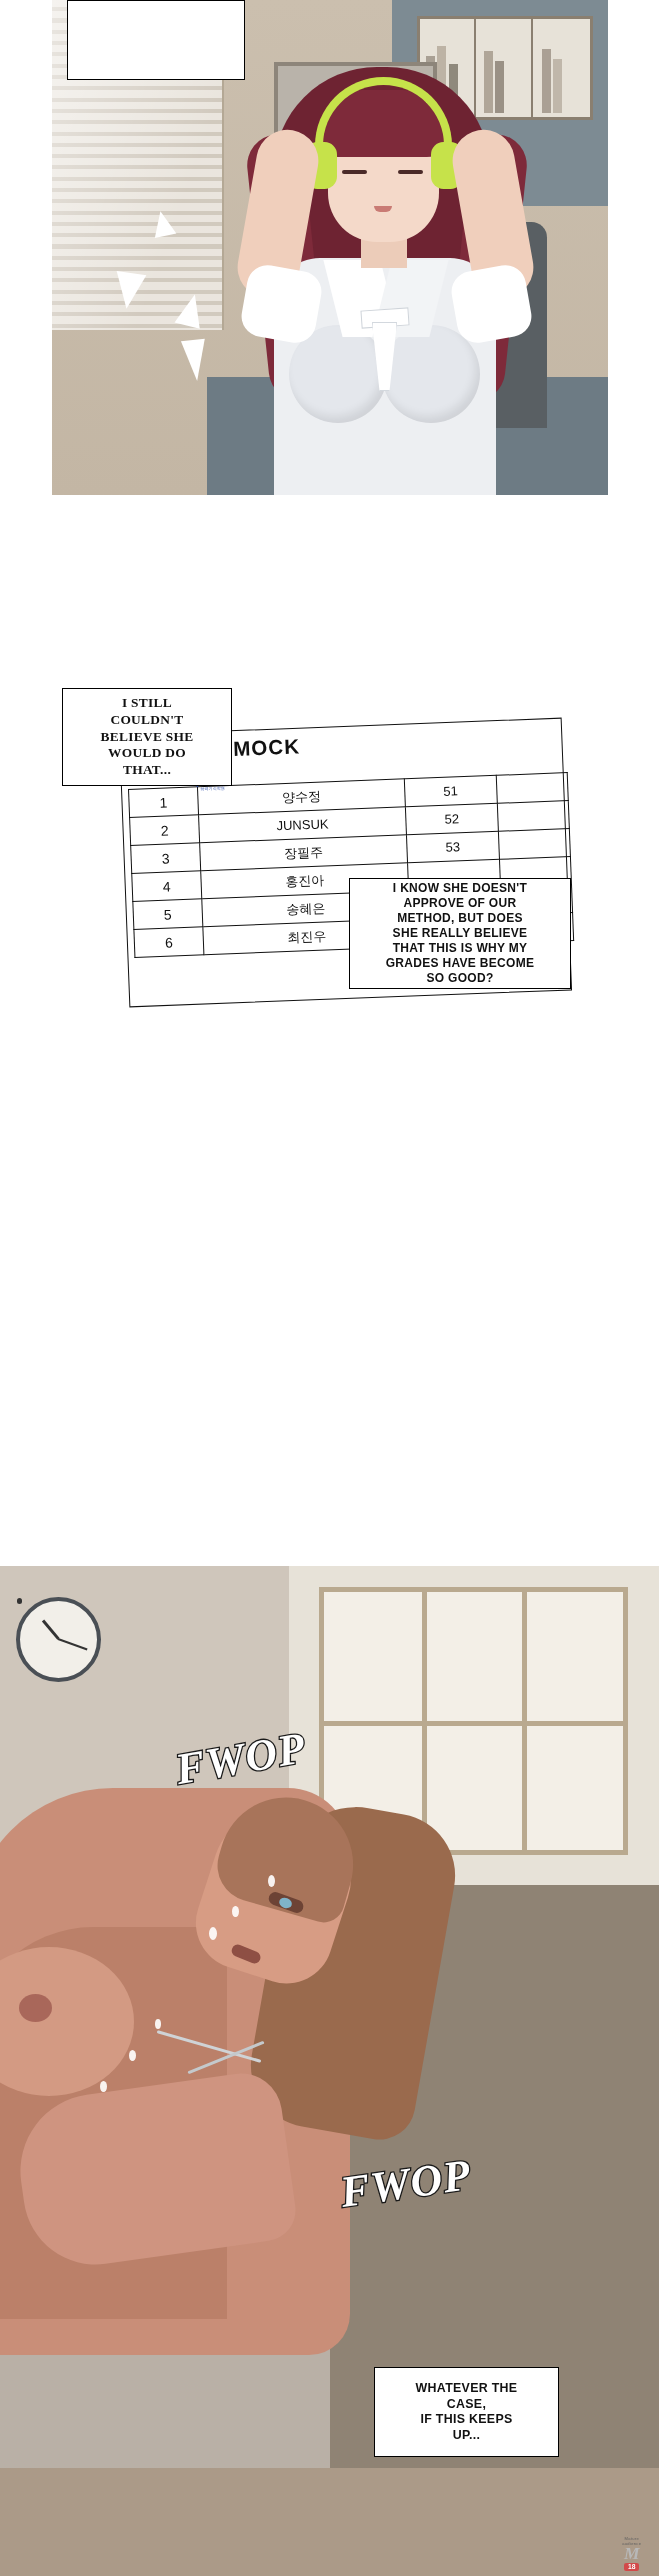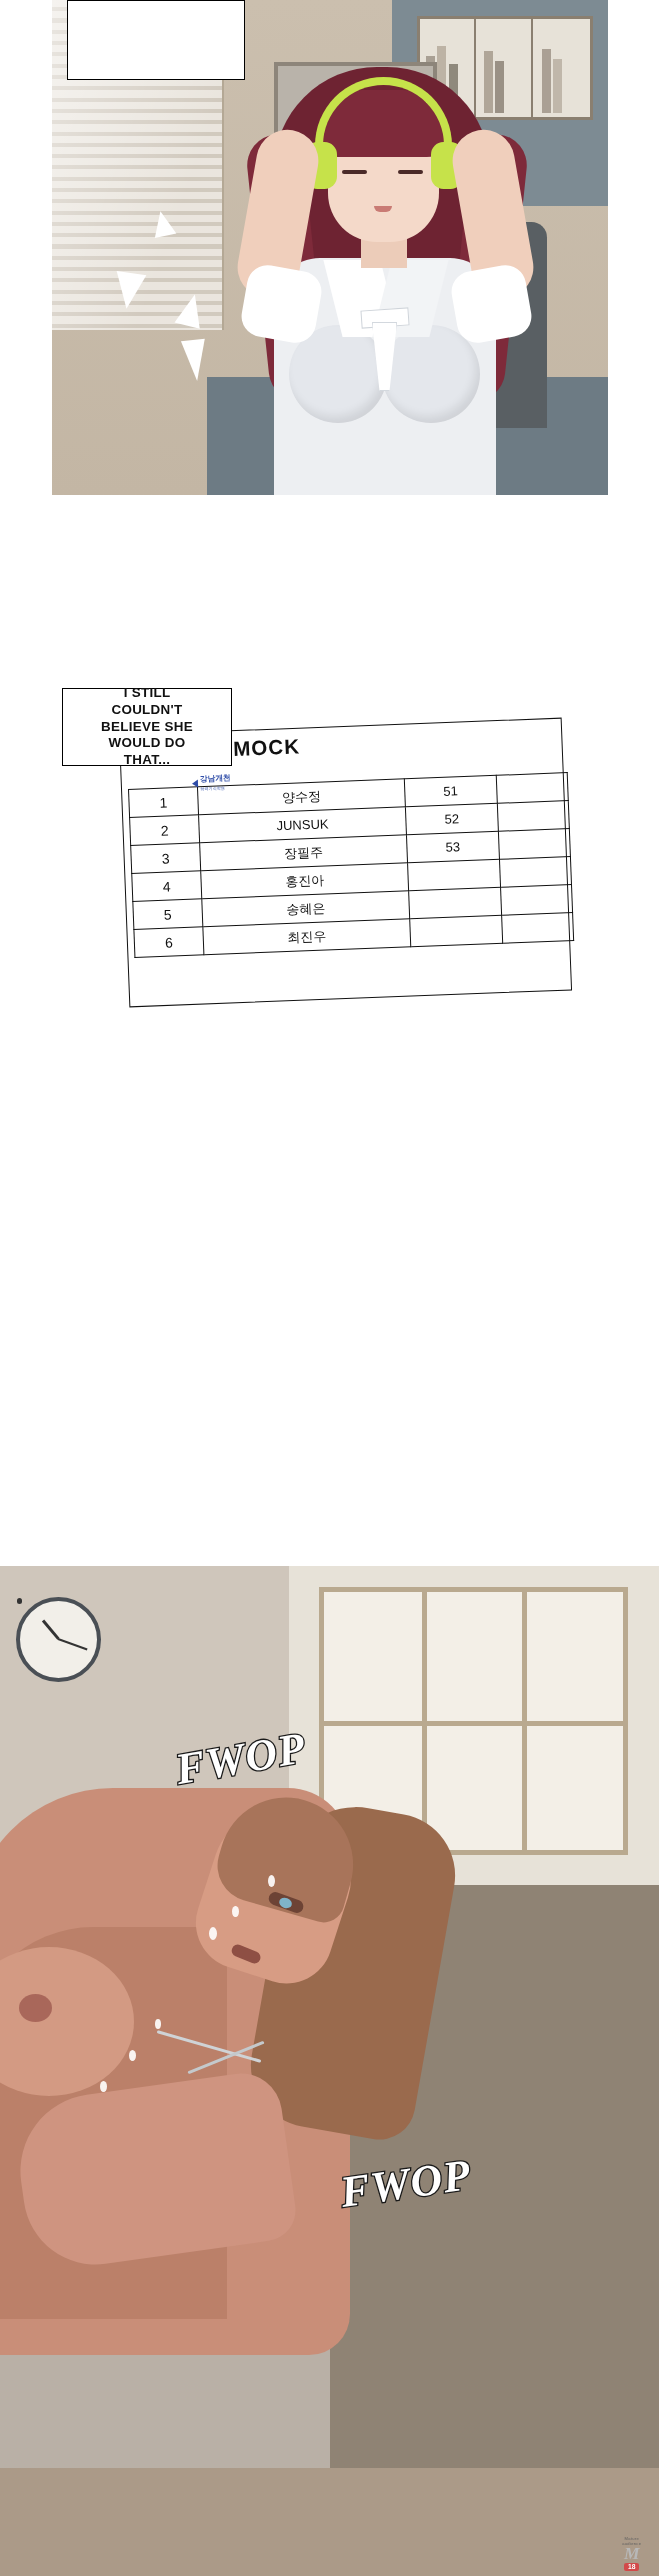--- a/index.html
+++ b/index.html
@@ -695,26 +695,33 @@
         </tr>
         <tr>
           <td class="c-rank">6</td>
           <td class="c-name">최진우</td>
           <td class="c-score"></td>
           <td class="c-extra"></td>
         </tr>
       </tbody>
     </table>
 
-    <div class="bubble" style="left:62px; top:80px; width:170px; height:78px; font-size:13.4px;">I STILL
+    <div class="bubble" style="left:62px; top:80px; width:170px; height:98px; font-size:13.4px;font-family:Liberation Serif, serif;">I STILL
 COULDN'T
 BELIEVE SHE
 WOULD DO
 THAT...</div>
 
+    <div class="bubble" style="left:349px; top:270px; width:222px; height:111px; font-size:12px;">I KNOW SHE DOESN'T
+APPROVE OF OUR
+METHOD, BUT DOES
+SHE REALLY BELIEVE
+THAT THIS IS WHY MY
+GRADES HAVE BECOME
+SO GOOD?</div>
   </div>
 
   <div class="panel3">
     <div class="p3-wallL"></div>
     <div class="p3-wallR"></div>
 
     <div class="p3-window">
       <div class="p3-win-bar-v" style="left:98px;"></div>
       <div class="p3-win-bar-v" style="left:198px;"></div>
       <div class="p3-win-bar-h" style="top:129px;"></div>
@@ -757,15 +764,19 @@
     <div class="sfx" style="left:340px; top:592px; font-size:44px; transform: rotate(-8deg);">FWOP</div>
 
     <div class="mature-badge">
       <div class="top">Mature audience</div>
       <div class="m">M</div>
       <div class="chip">18</div>
     </div>
   </div>
 
 
+  <div class="bubble" style="left:374px; top:2367px; width:185px; height:90px; font-size:12.4px;">WHATEVER THE
+CASE,
+IF THIS KEEPS
+UP...</div>
 
 </div>
 
 
 </body></html>

